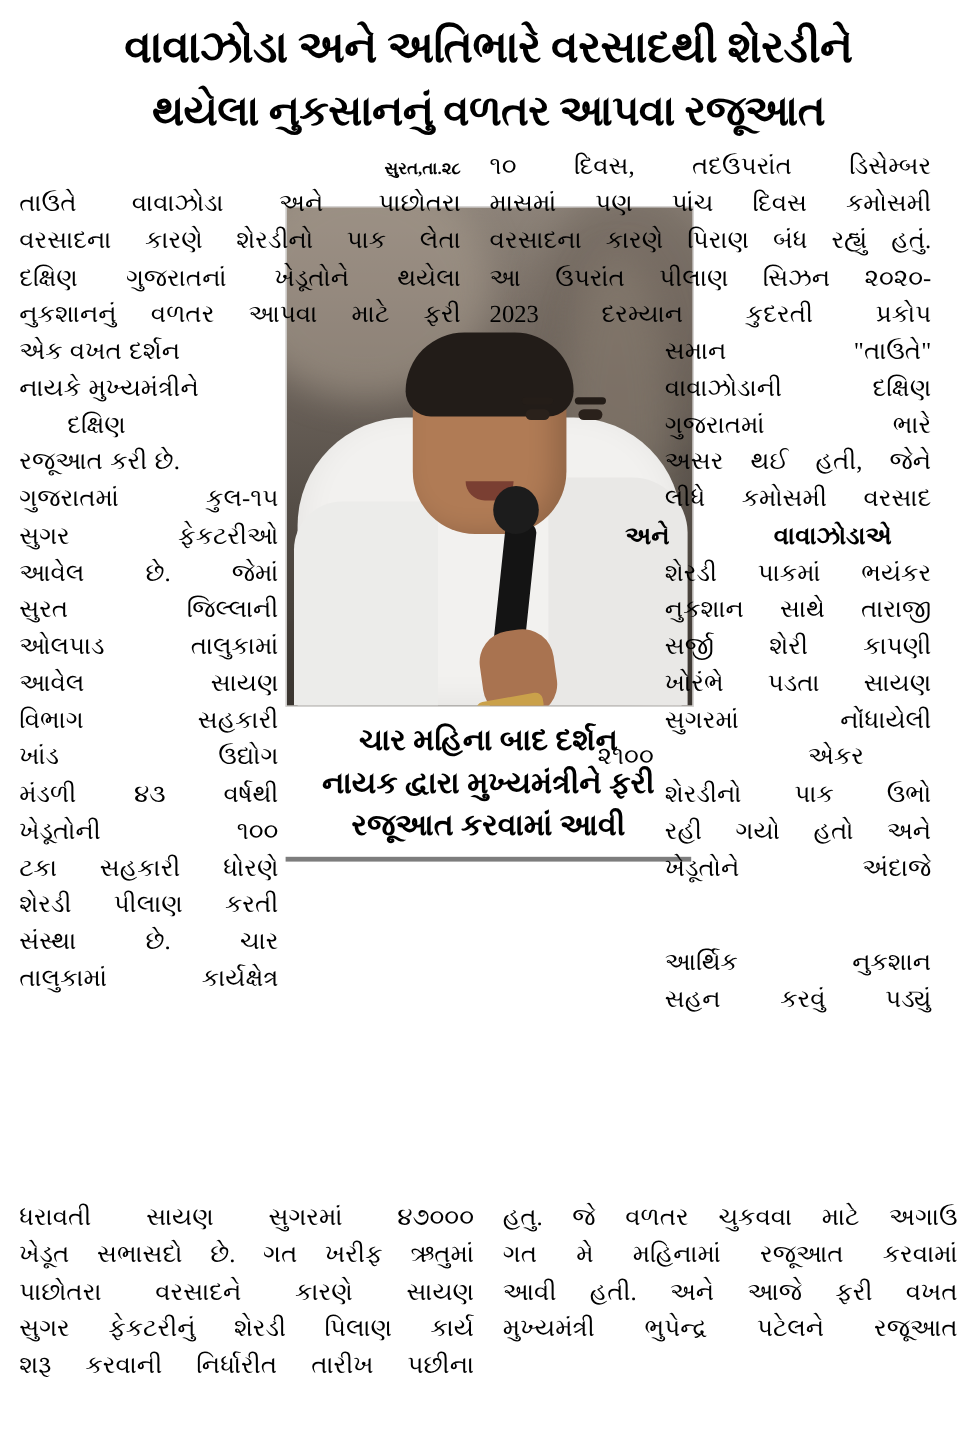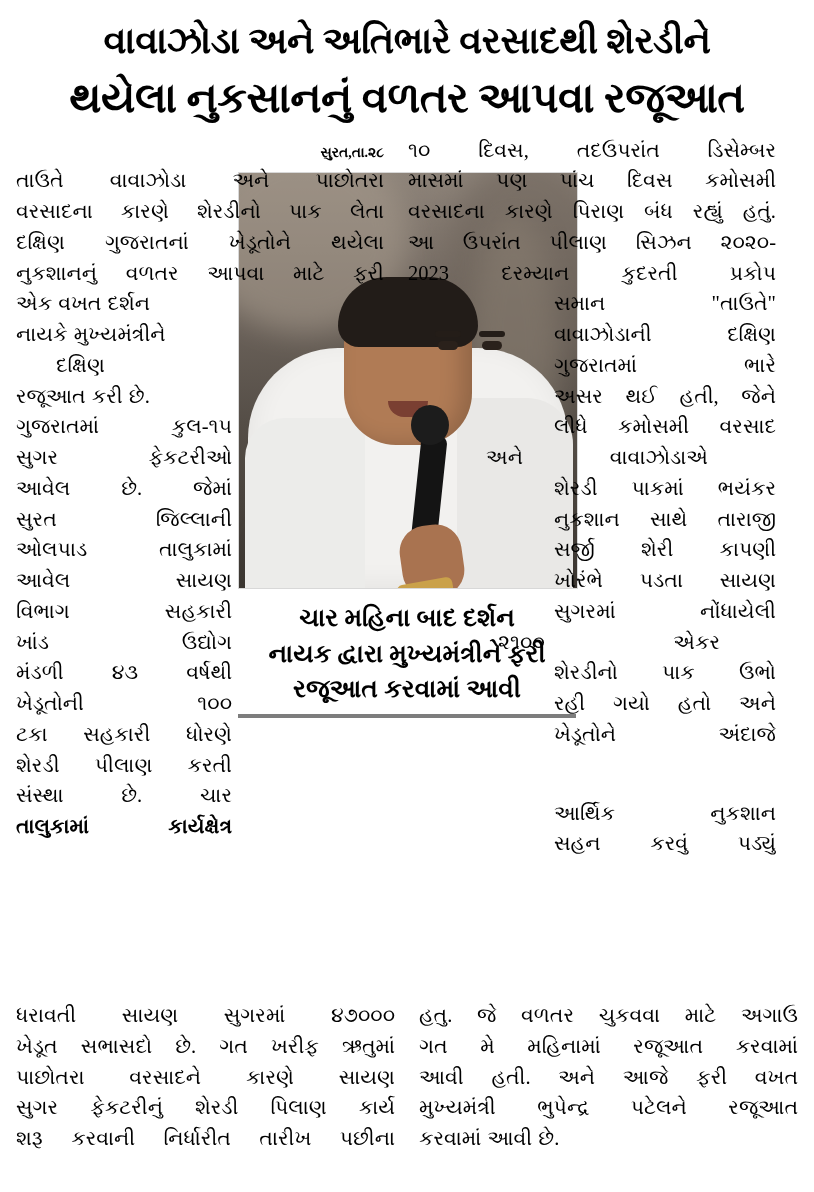--- a/index.html
+++ b/index.html
@@ -27,21 +27,21 @@
   .headline {
     text-align: center;
     font-weight: bold;
     font-size: 37px;
     line-height: 1.45;
     letter-spacing: -0.5px;
     margin: 0 0 2px 0;
     white-space: nowrap;
   }
   .headline .l1 { display: block; }
-  .headline .l2 { display: block; font-size: 42px; }
+  .headline .l2 { display: block; font-size: 35px; }
 
   
   .columns {
     display: flex;
     gap: 0px;
     margin-top: 6px;
     position: relative;
   }
   .col {
     width: 380px;
@@ -341,35 +341,35 @@
       <p class="para" style="width:216px;">સુરત જિલ્લાની</p>
       <p class="para" style="width:216px;">ઓલપાડ તાલુકામાં</p>
       <p class="para" style="width:216px;">આવેલ સાયણ</p>
       <p class="para" style="width:216px;">વિભાગ સહકારી</p>
       <p class="para" style="width:216px;">ખાંડ ઉદ્યોગ</p>
       <p class="para" style="width:216px;">મંડળી ૪૩ વર્ષથી</p>
       <p class="para" style="width:216px;">ખેડૂતોની ૧૦૦</p>
       <p class="para" style="width:216px;">ટકા સહકારી ધોરણે</p>
       <p class="para" style="width:216px;">શેરડી પીલાણ કરતી</p>
       <p class="para" style="width:216px;">સંસ્થા છે. ચાર</p>
-      <p class="para" style="width:216px;font-weight:bold;">તાલુકામાં કાર્યક્ષેત્ર</p>
+      <p class="para" style="width:216px;">તાલુકામાં કાર્યક્ષેત્ર</p>
     </div>
 
     <div class="col col-right">
       <p class="para">૧૦ દિવસ, તદઉપરાંત ડિસેમ્બર</p>
       <p class="para">માસમાં પણ પાંચ દિવસ કમોસમી</p>
       <p class="para">વરસાદના કારણે પિરાણ બંધ રહ્યું હતું.</p>
       <p class="para">આ ઉપરાંત પીલાણ સિઝન ૨૦૨૦-</p>
       <p class="para">2023 દરમ્યાન કુદરતી પ્રકોપ</p>
       <p class="para" style="margin-left:146px; width:222px;">સમાન "તાઉતે"</p>
       <p class="para" style="margin-left:146px; width:222px;">વાવાઝોડાની દક્ષિણ</p>
       <p class="para" style="margin-left:146px; width:222px;">ગુજરાતમાં ભારે</p>
       <p class="para" style="margin-left:146px; width:222px;">અસર થઈ હતી, જેને</p>
       <p class="para" style="margin-left:146px; width:222px;">લીધે કમોસમી વરસાદ</p>
-      <p class="para" style="margin-left:78px; width:222px;">અને વાવાઝોડાએ</p>
+      <p class="para" style="margin-left:113px; width:222px;font-weight:bold;">અને વાવાઝોડાએ</p>
       <p class="para" style="margin-left:146px; width:222px;">શેરડી પાકમાં ભયંકર</p>
       <p class="para" style="margin-left:146px; width:222px;">નુકશાન સાથે તારાજી</p>
       <p class="para" style="margin-left:146px; width:222px;">સર્જી શેરી કાપણી</p>
       <p class="para" style="margin-left:146px; width:222px;">ખોરંભે પડતા સાયણ</p>
       <p class="para" style="margin-left:146px; width:222px;">સુગરમાં નોંધાયેલી</p>
       <p class="para" style="margin-left:90px; width:222px;">૨૧૦૦ એકર</p>
       <p class="para" style="margin-left:146px; width:222px;">શેરડીનો પાક ઉભો</p>
       <p class="para" style="margin-left:146px; width:222px;">રહી ગયો હતો અને</p>
       <p class="para" style="margin-left:146px; width:222px;">ખેડૂતોને અંદાજે</p>
       <p class="para" style="margin-left:146px; width:222px;margin-top:48px;">આર્થિક નુકશાન</p>
@@ -383,17 +383,16 @@
       <p class="para">ખેડૂત સભાસદો છે. ગત ખરીફ ઋતુમાં</p>
       <p class="para">પાછોતરા વરસાદને કારણે સાયણ</p>
       <p class="para">સુગર ફેકટરીનું શેરડી પિલાણ કાર્ય</p>
       <p class="para">શરૂ કરવાની નિર્ધારીત તારીખ પછીના</p>
     </div>
     <div class="col col-right">
       <p class="para">હતુ. જે વળતર ચુકવવા માટે અગાઉ</p>
       <p class="para">ગત મે મહિનામાં રજૂઆત કરવામાં</p>
       <p class="para">આવી હતી. અને આજે ફરી વખત</p>
       <p class="para">મુખ્યમંત્રી ભુપેન્દ્ર પટેલને રજૂઆત</p>
-      <p class="para last-left">કરવામાં આવી છે.</p>
     </div>
   </div>
 
 </div>
 
 </body></html>

